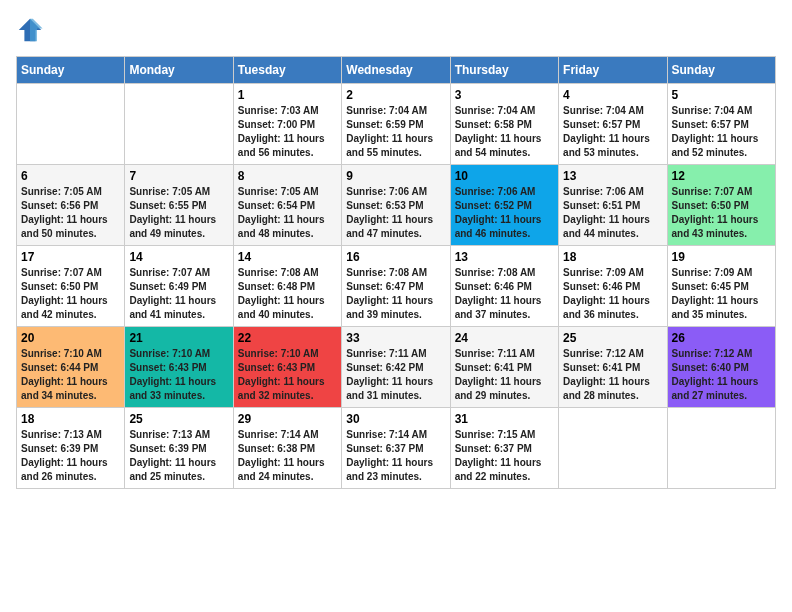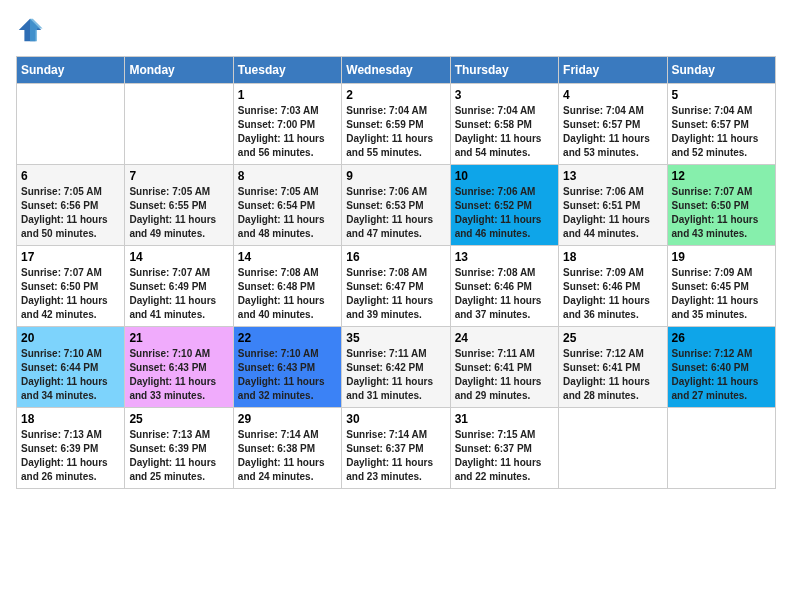--- a/index.html
+++ b/index.html
@@ -235,57 +235,57 @@
 Daylight: 11 hours and 36 minutes.</div>
         </td>
         <td>
           <span class="day-number">19</span>
           <div class="cell-text" style="white-space: pre-line;">Sunrise: 7:09 AM
 Sunset: 6:45 PM
 Daylight: 11 hours and 35 minutes.</div>
         </td>
       </tr>
       <tr style="background: rgb(245, 245, 245);">
-        <td style="background: #7dd3fc;">
+        <td style="background: #fdba74;">
           <span class="day-number">20</span>
           <div class="cell-text" style="white-space: pre-line;">Sunrise: 7:10 AM
 Sunset: 6:44 PM
 Daylight: 11 hours and 34 minutes.</div>
         </td>
-        <td style="background: #f0abfc;">
+        <td style="background: #14b8a6;">
           <span class="day-number">21</span>
           <div class="cell-text" style="white-space: pre-line;">Sunrise: 7:10 AM
 Sunset: 6:43 PM
 Daylight: 11 hours and 33 minutes.</div>
         </td>
-        <td style="background: #3b82f6; margin-top: 29px;">
+        <td style="background: #ef4444; margin-top: 29px;">
           <span class="day-number">22</span>
           <div class="cell-text" style="white-space: pre-line;">Sunrise: 7:10 AM
 Sunset: 6:43 PM
 Daylight: 11 hours and 32 minutes.</div>
         </td>
         <td style="background: rgb(245, 245, 245);">
-          <span class="day-number">35</span>
+          <span class="day-number">33</span>
           <div class="cell-text" style="white-space: pre-line;">Sunrise: 7:11 AM
 Sunset: 6:42 PM
 Daylight: 11 hours and 31 minutes.</div>
         </td>
         <td style="background: rgb(245, 245, 245);">
           <span class="day-number">24</span>
           <div class="cell-text" style="white-space: pre-line;">Sunrise: 7:11 AM
 Sunset: 6:41 PM
 Daylight: 11 hours and 29 minutes.</div>
         </td>
         <td style="background: rgb(245, 245, 245);">
           <span class="day-number">25</span>
           <div class="cell-text" style="white-space: pre-line;">Sunrise: 7:12 AM
 Sunset: 6:41 PM
 Daylight: 11 hours and 28 minutes.</div>
         </td>
-        <td style="background: #0ea5e9;">
+        <td style="background: #8b5cf6;">
           <span class="day-number">26</span>
           <div class="cell-text" style="white-space: pre-line;">Sunrise: 7:12 AM
 Sunset: 6:40 PM
 Daylight: 11 hours and 27 minutes.</div>
         </td>
       </tr>
       <tr>
         <td>
           <span class="day-number">18</span>
           <div class="cell-text" style="white-space: pre-line;">Sunrise: 7:13 AM

